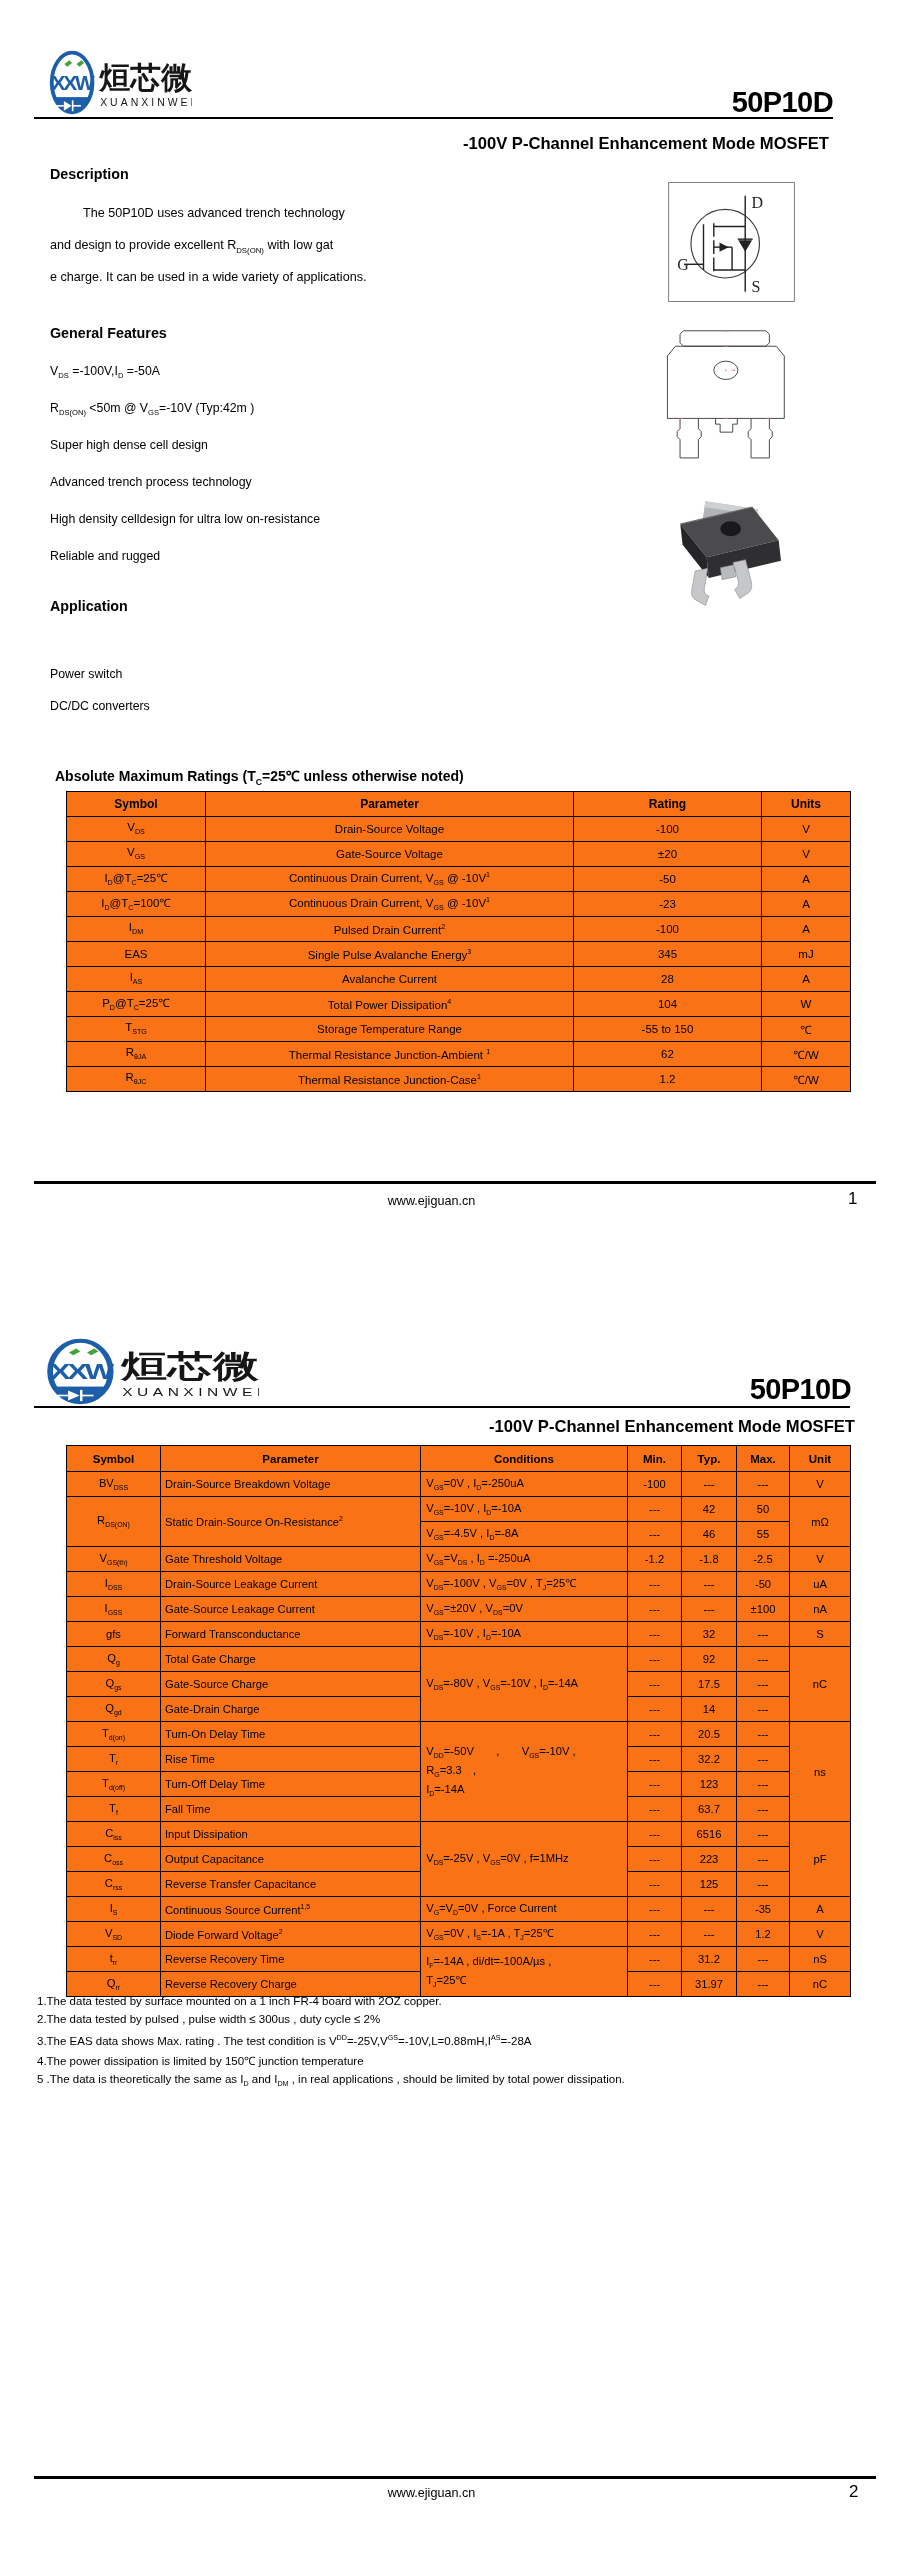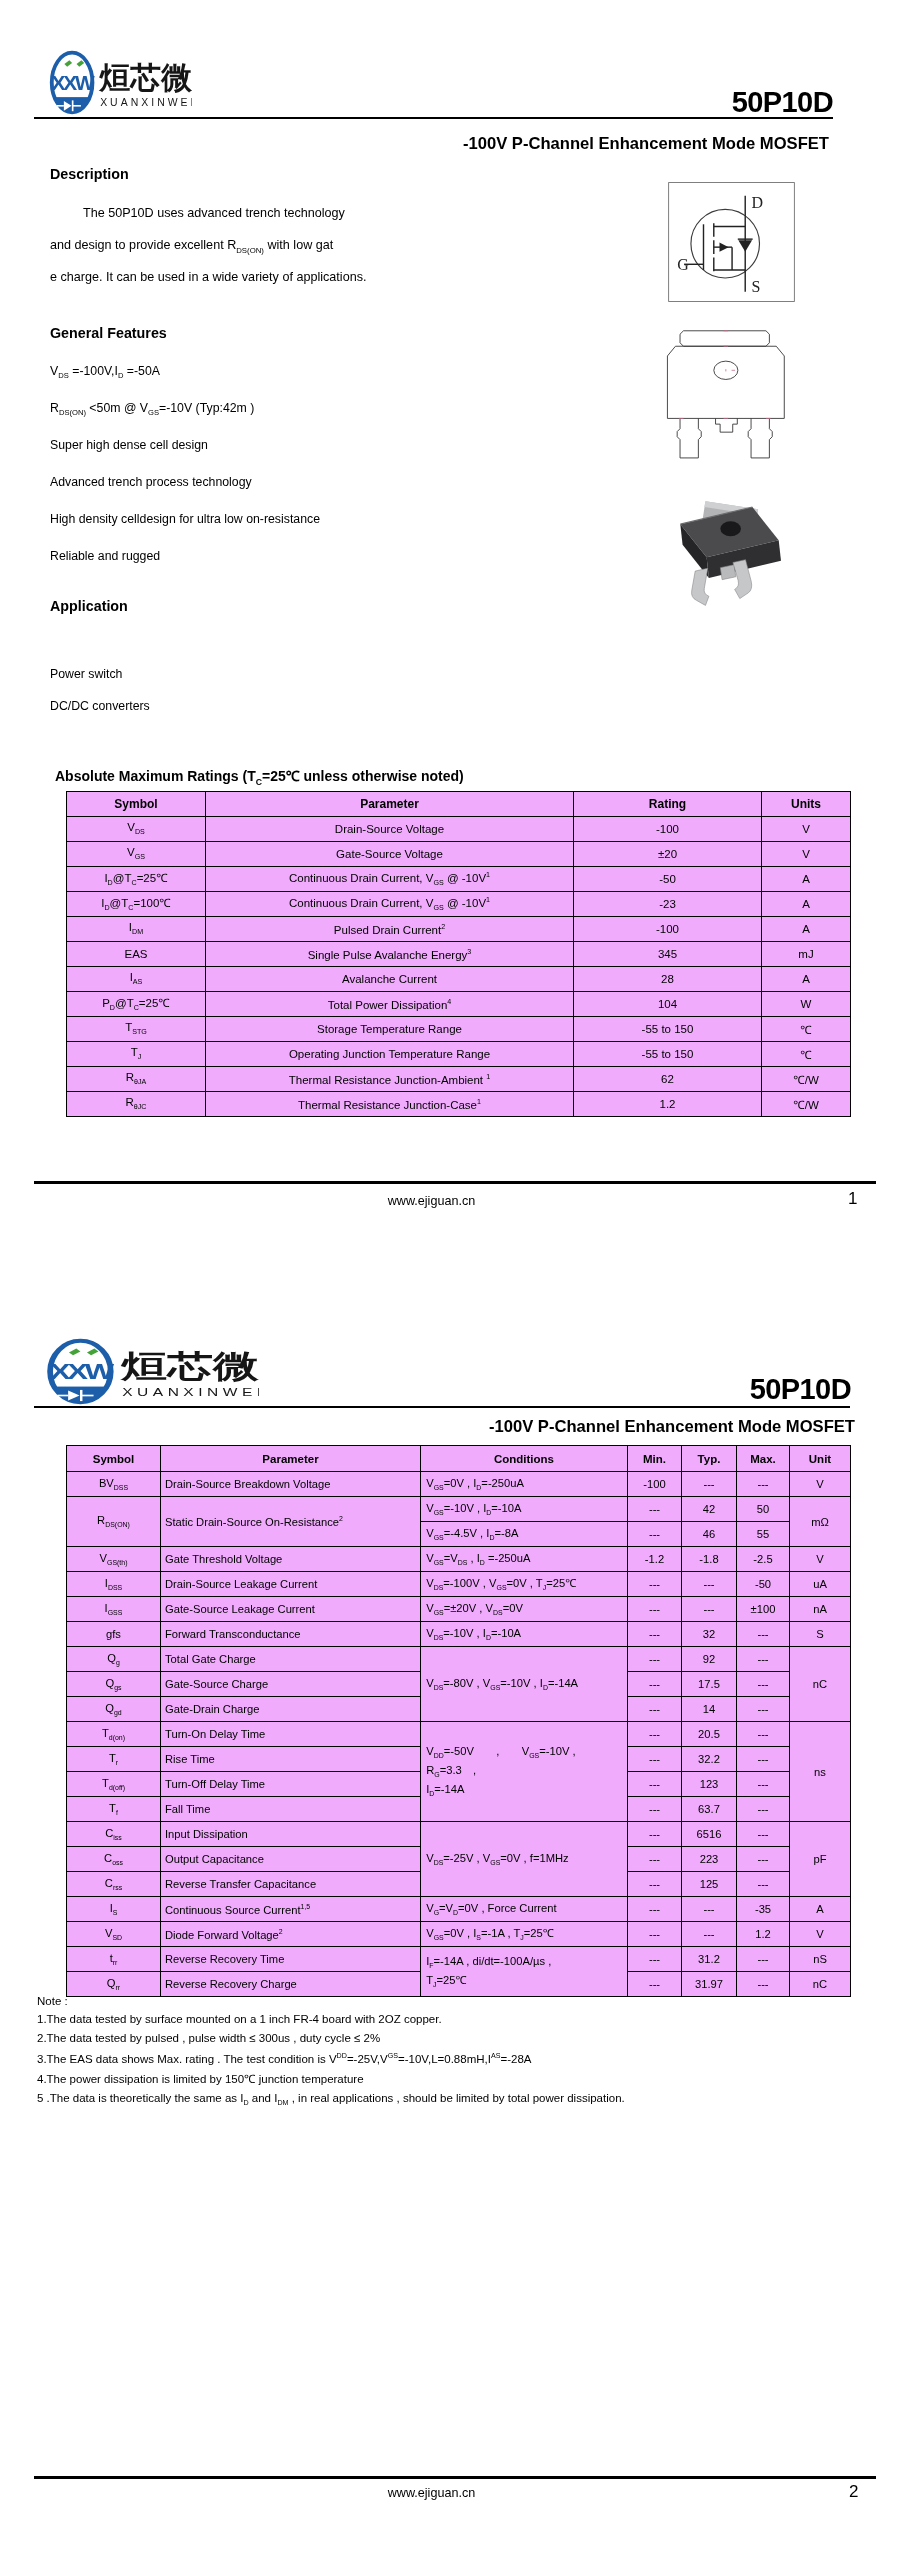--- a/index.html
+++ b/index.html
@@ -16,21 +16,21 @@
 
   
   .desc-line { height:32px; line-height:32px; font-size:12.6px; }
   .desc-line:first-child { text-indent:33px; }
   .feat-item { height:37px; line-height:37px; font-size:12.3px; }
   .app-item { height:32px; line-height:32px; font-size:12.3px; }
   sub { font-size:0.62em; }
   sup { font-size:0.62em; vertical-align:super; }
 
   
-  table { border-collapse:collapse; table-layout:fixed; background:#f0abfc; }
+  table { border-collapse:collapse; table-layout:fixed; background:#f97316; }
   th, td { text-align:center; vertical-align:middle; font-size:11.5px; overflow:hidden; }
   th { font-weight:bold; font-size:12px; }
 
   #absmax-table { border:1.7px solid #000; }
   #absmax-table th, #absmax-table td { border:1.1px solid #000; }
   #absmax-table thead tr { height:25px; }
   #absmax-table tbody tr { height:25px; }
 
   #elec-table { border:1.7px solid #000; }
   #elec-table th, #elec-table td { border:1.1px solid #000; border-top-width:0.6px; border-bottom-width:0.6px; font-size:11.2px; }
@@ -223,26 +223,20 @@
           <td>104</td>
           <td>W</td>
         </tr>
         <tr>
           <td>T<sub>STG</sub></td>
           <td>Storage Temperature Range</td>
           <td>-55 to 150</td>
           <td>℃</td>
         </tr>
         <tr>
-          <td>T<sub>J</sub></td>
-          <td>Operating Junction Temperature Range</td>
-          <td>-55 to 150</td>
-          <td>℃</td>
-        </tr>
-        <tr>
           <td>R<sub>θJA</sub></td>
           <td>Thermal Resistance Junction-Ambient <sup>1</sup></td>
           <td>62</td>
           <td>℃/W</td>
         </tr>
         <tr>
           <td>R<sub>θJC</sub></td>
           <td>Thermal Resistance Junction-Case<sup>1</sup></td>
           <td>1.2</td>
           <td>℃/W</td>
@@ -467,21 +461,20 @@
           <td class="l">Reverse Recovery Charge</td>
           <td>---</td>
           <td>31.97</td>
           <td>---</td>
           <td>nC</td>
         </tr>
       </tbody>
     </table>
 
   <div class="abs" style="left:37px;top:1992px;width:838px;">
-    <div class="note-item">Note :</div>
     <div>
         <div class="note-item">1.The data tested by surface mounted on a 1 inch FR-4 board with 2OZ copper.</div>
         <div class="note-item">2.The data tested by pulsed , pulse width ≤ 300us , duty cycle ≤ 2%</div>
         <div class="note-item">3.The EAS data shows Max. rating . The test condition is V<sup>DD</sup>=-25V,V<sup>GS</sup>=-10V,L=0.88mH,I<sup>AS</sup>=-28A</div>
         <div class="note-item gap">4.The power dissipation is limited by 150℃ junction temperature</div>
         <div class="note-item">5 .The data is theoretically the same as I<sub>D</sub> and I<sub>DM</sub> , in real applications , should be limited by total power dissipation.</div>
       </div>
   </div>
 
   <div class="abs rule" style="left:34px;top:2476px;width:842px;height:2.9px;"></div>

